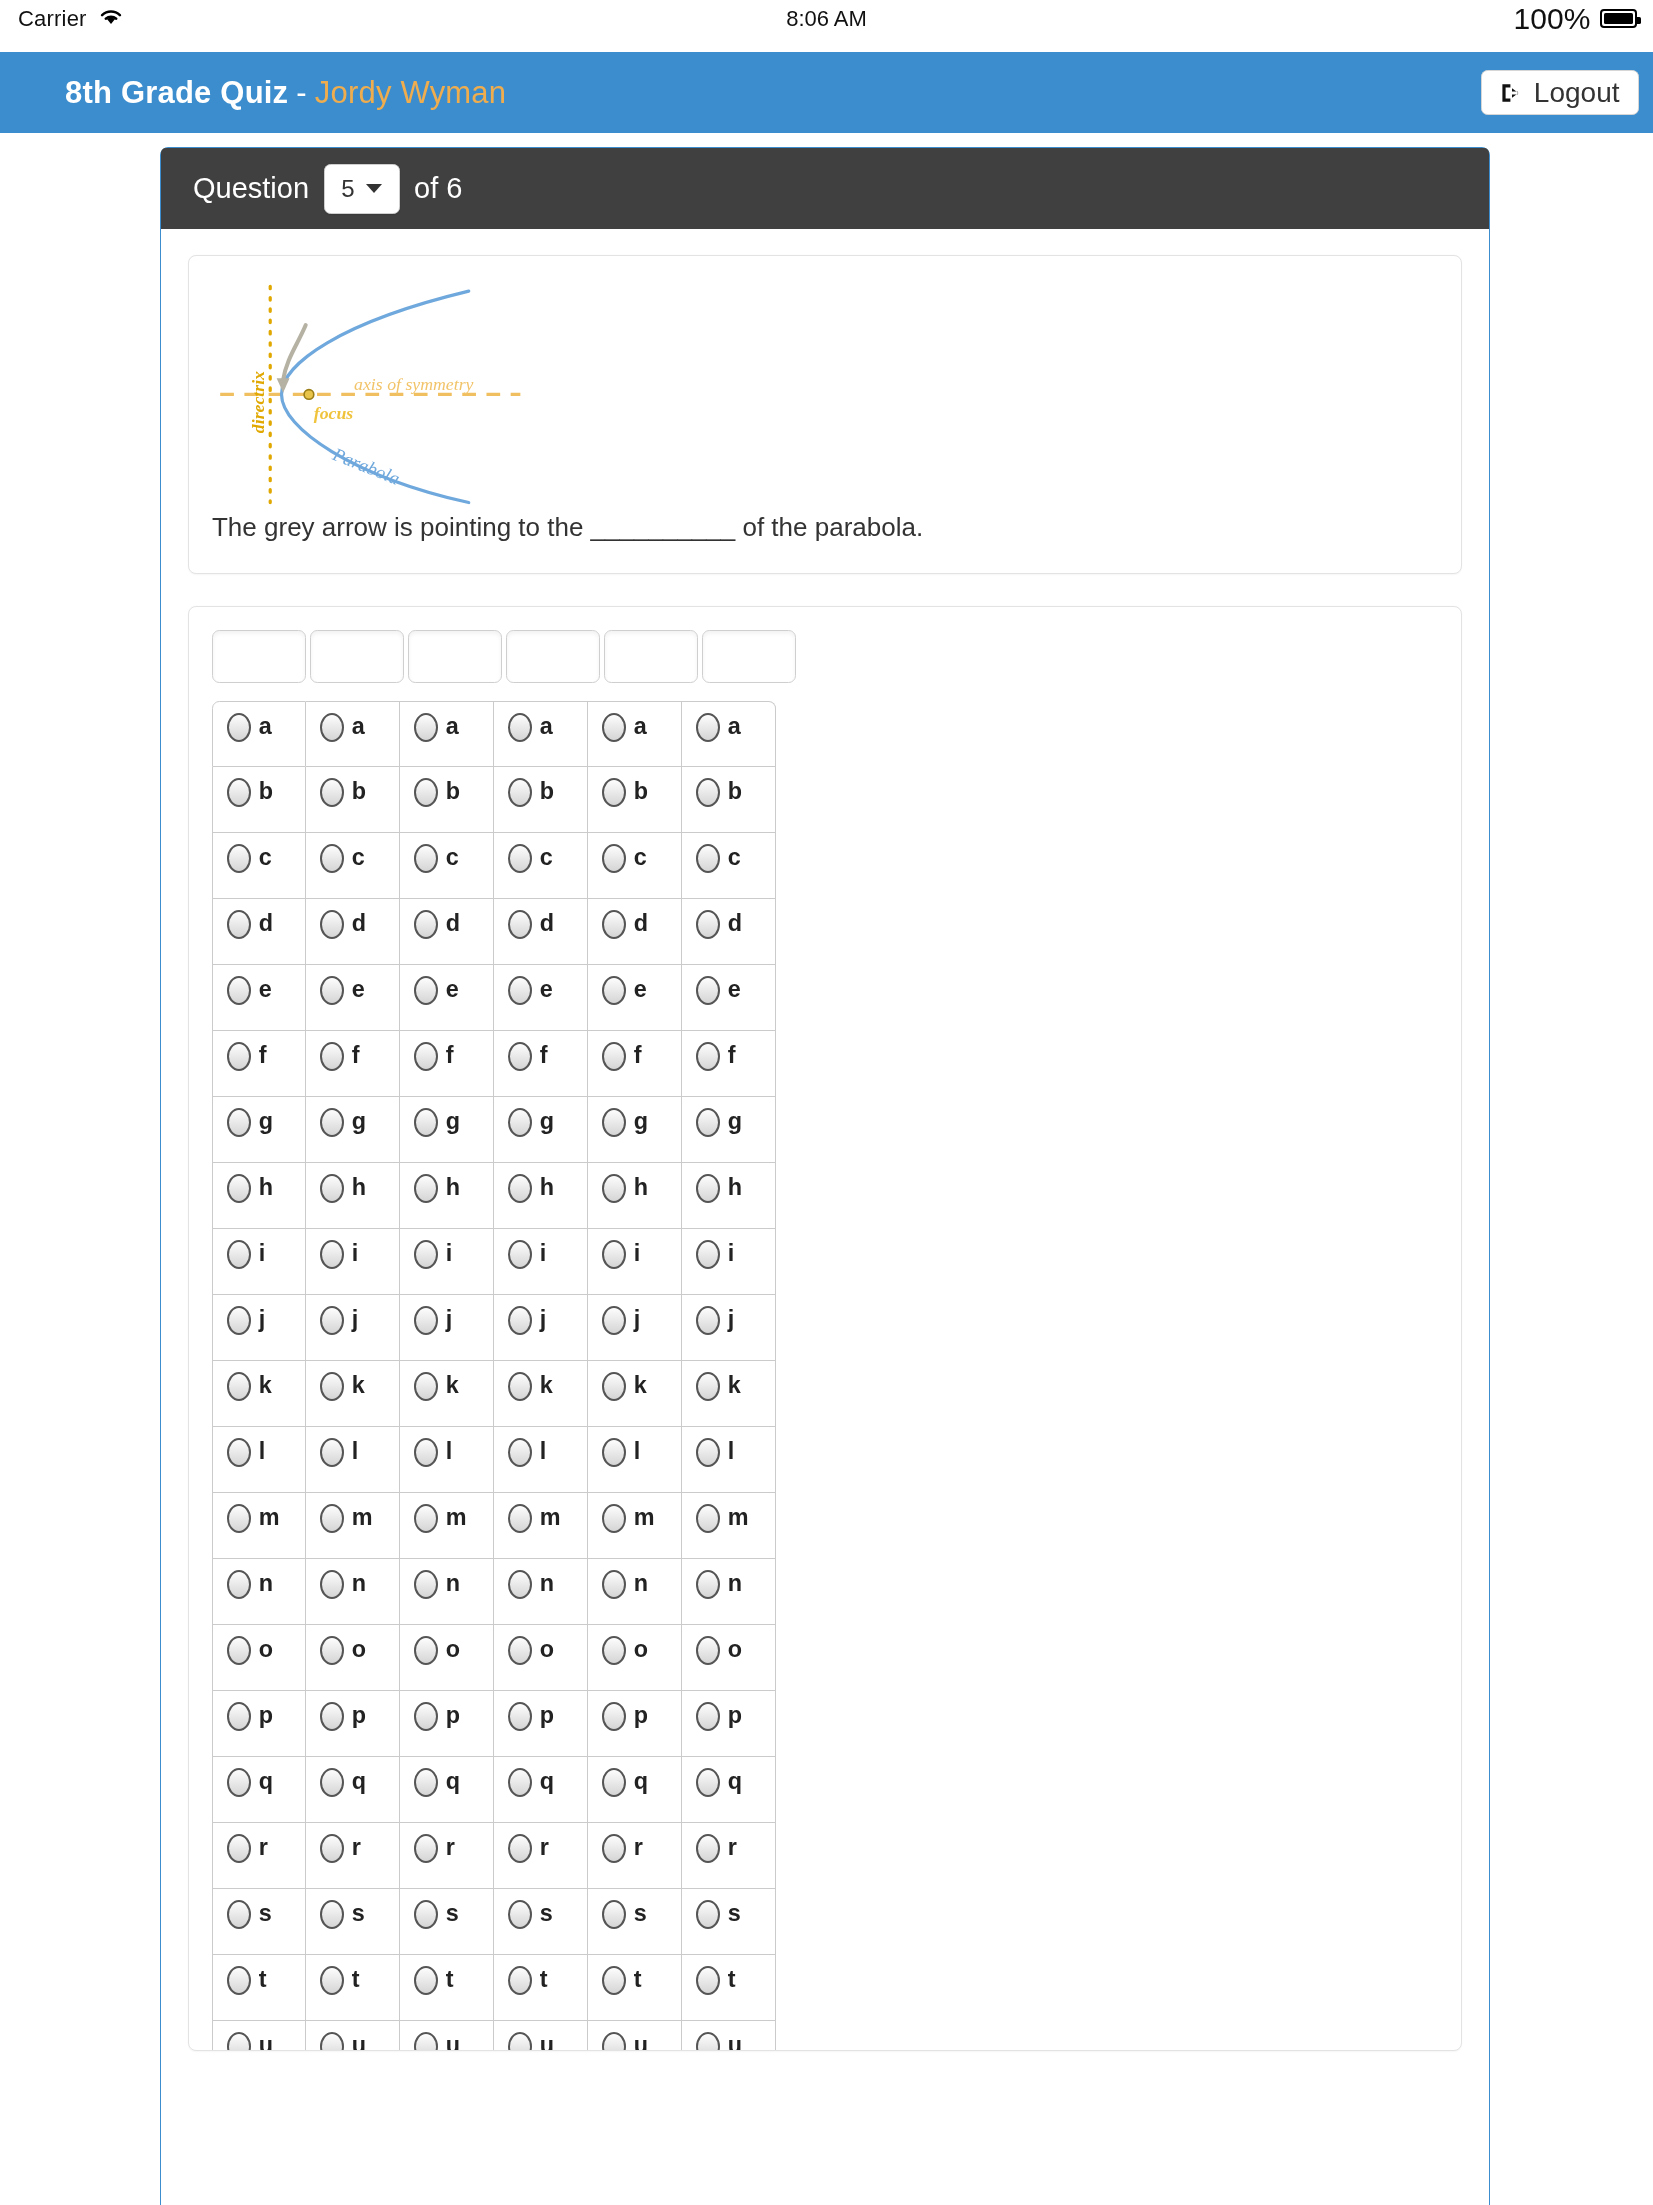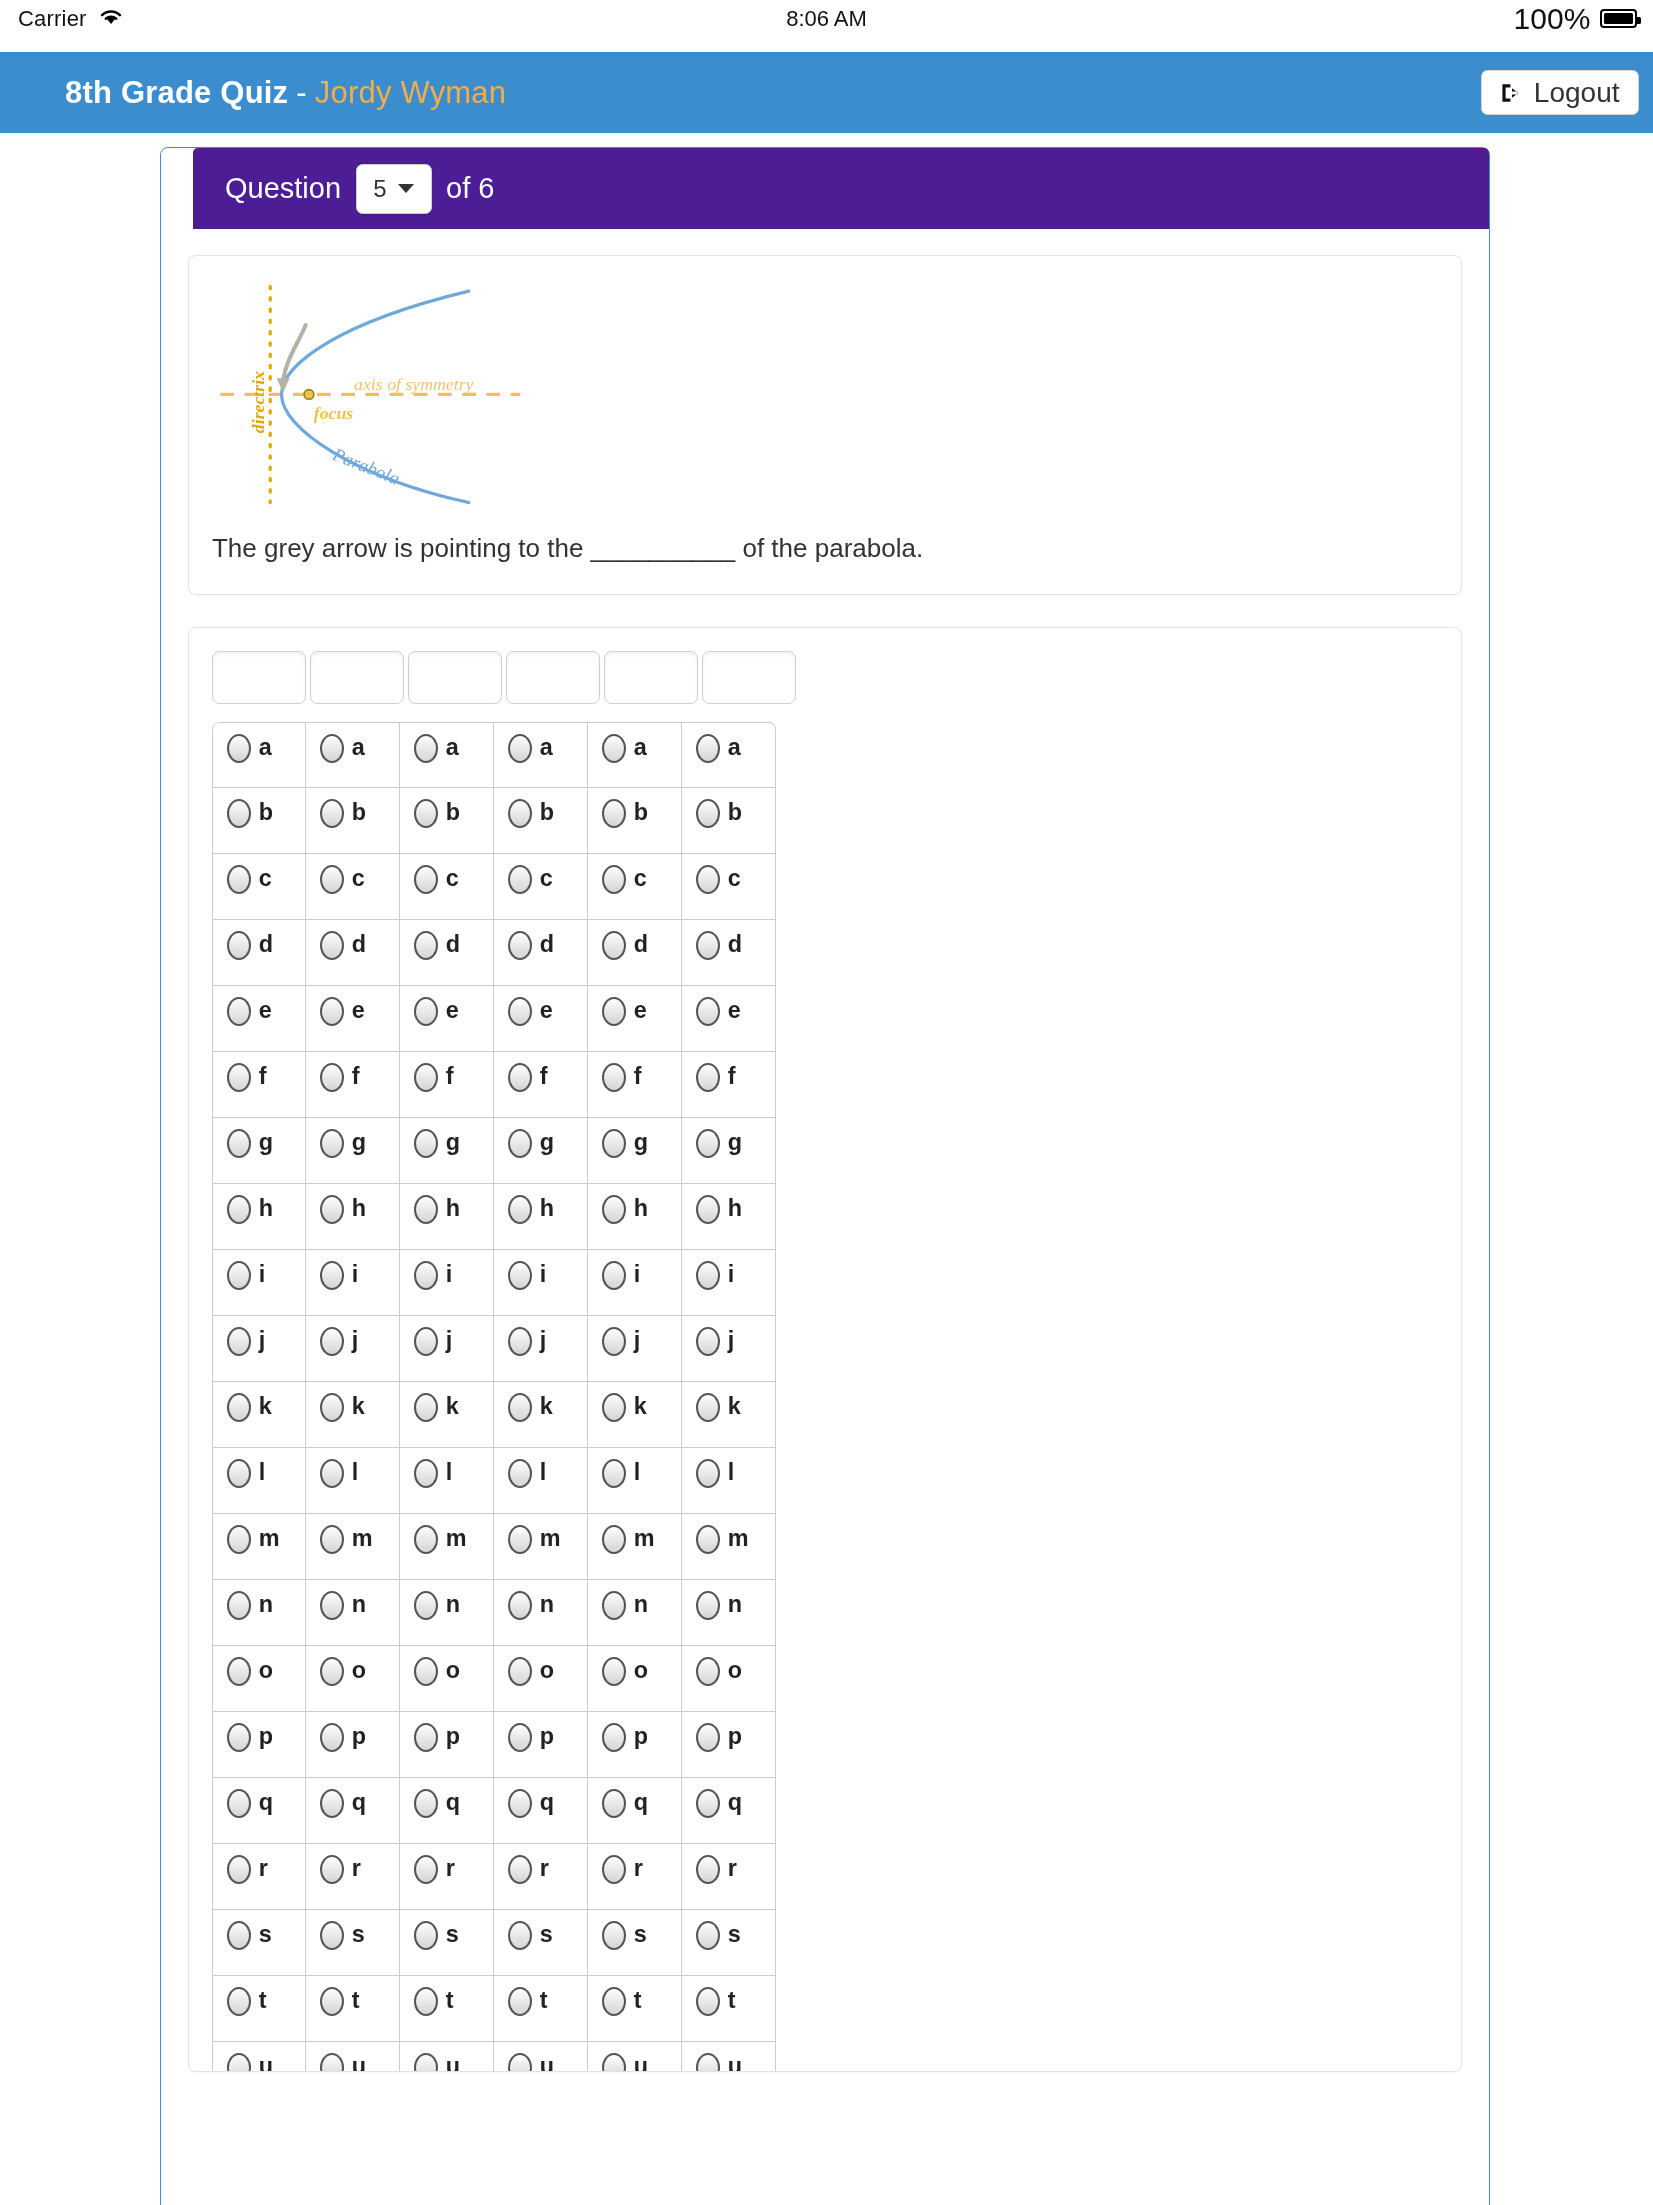--- a/index.html
+++ b/index.html
@@ -59,25 +59,25 @@
 
   
   .panel{
     position:absolute; left:160px; top:147px;
     width:1330px; height:2099px;
     background:#ffffff;
     border:1.6px solid #3c8dcd;
     border-radius:8px 8px 0 0;
   }
   .panel-head{
-    height:81px; background:#4c1d95;
+    height:81px; background:#404040;
     border-radius:4.8px 4.8px 0 0;
     display:flex; align-items:center; gap:14.5px;
     padding-left:32px;
-    color:#ffffff; font-size:29px;margin-left:32px;
+    color:#ffffff; font-size:29px;
   }
   .q-select{
     background:#ffffff; color:#333;
     border:1.6px solid #cfcfcf; border-radius:6.5px;
     height:50px; min-width:76px;
     display:flex; align-items:center; justify-content:center; gap:11.3px;
     font-size:24px;
     box-shadow:0 0.8px 1.6px rgba(0,0,0,.12);
     cursor:pointer;
   }
@@ -88,21 +88,21 @@
 
   
   .card{
     background:#ffffff;
     border:1.6px solid #e3e3e3; border-radius:8px;
     box-shadow:0 0.8px 1.6px rgba(0,0,0,.04);
   }
   .card-q{ padding:19.4px 22.6px 27.4px 22.6px; }
 
   .figure{ width:323px; height:234px; position:relative; }
-  .qtext{ margin-top:21px; font-size:26px; color:#333; line-height:1.4; }
+  .qtext{ font-size:26px; color:#333; line-height:1.4; }
 
   
   .card-a{ margin-top:32px; padding:22.6px 22.6px 0 22.6px; height:1445px;
            overflow:hidden; }
 
   .txt-row{ display:flex; gap:4px; }
   .txt-box{
     width:94px; height:53px;
     background:#ffffff;
     border:1.6px solid #cfcfcf; border-radius:7.3px;

